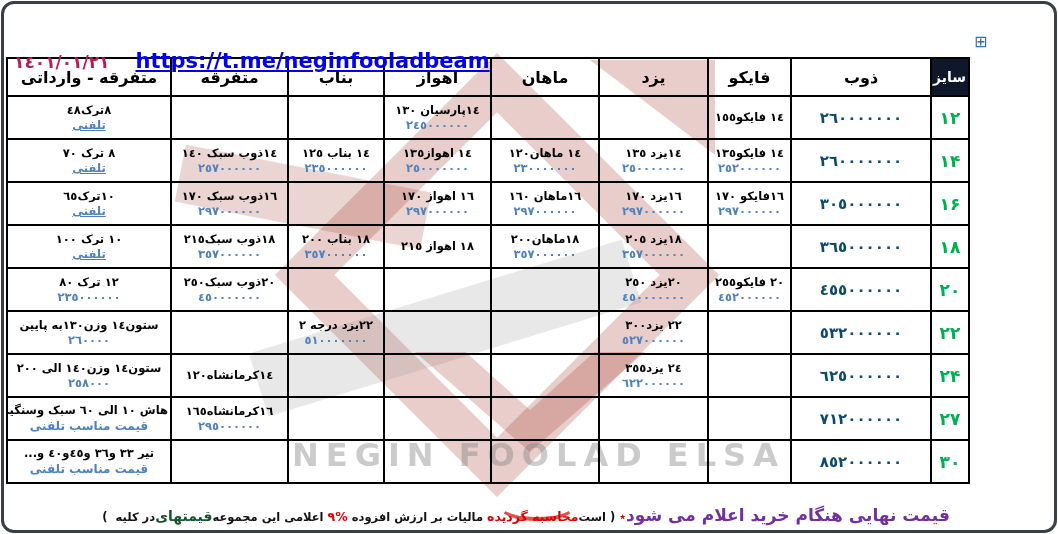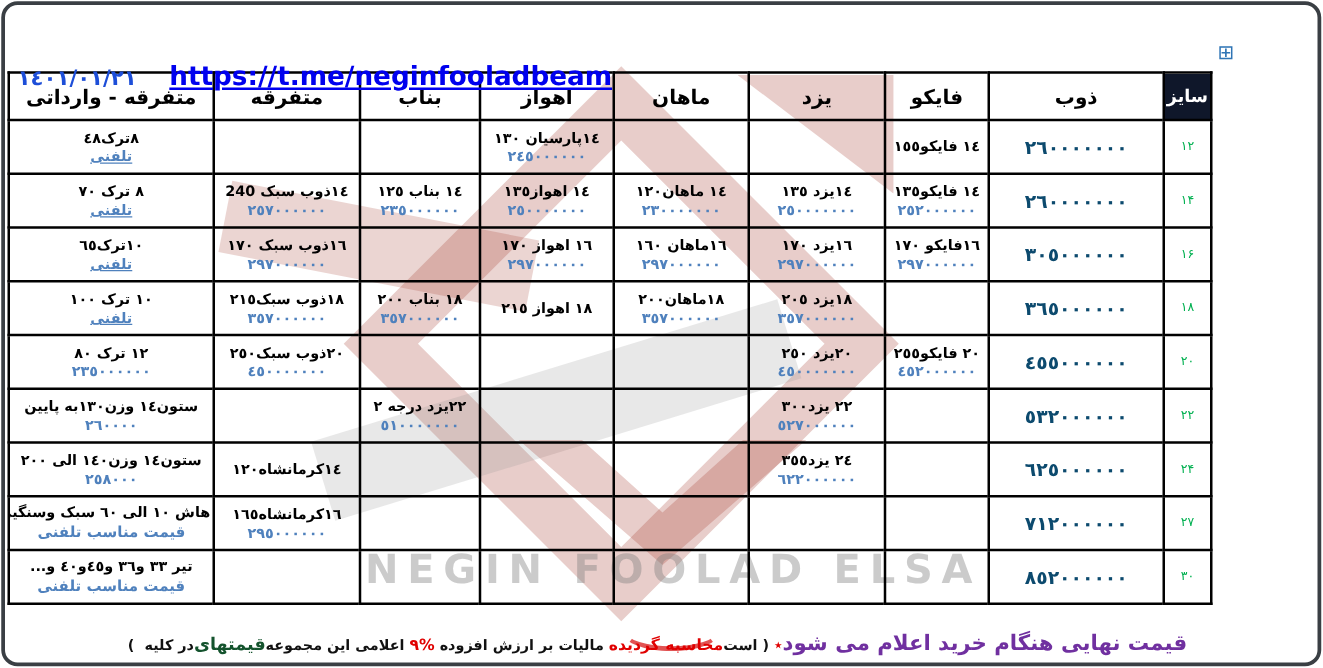--- a/index.html
+++ b/index.html
@@ -3,21 +3,21 @@
 <meta charset="utf-8">
 <style>
   html,body{margin:0;padding:0;background:#fff;}
   .page{position:relative;width:1058px;height:534px;background:#fff;overflow:hidden;
         font-family:"DejaVu Sans",sans-serif;}
   .frame{position:absolute;inset:1px;border:3px solid #3a3f44;border-radius:13px;
          pointer-events:none;z-index:5;}
   
   .topbar{position:absolute;top:9px;left:14px;z-index:3;display:flex;align-items:baseline;
           gap:26px;direction:ltr;}
-  .date{color:#1d4ed8;font-weight:bold;font-size:17px;letter-spacing:2px;}
+  .date{color:#be185d;font-weight:bold;font-size:17px;letter-spacing:2px;}
   .url{color:#0000ee;font-weight:bold;font-size:21px;text-decoration:underline;cursor:pointer;margin-top:40px;}
   .phone{color:#f00000;font-weight:bold;font-size:16px;letter-spacing:1px;}
   .handle-icon{position:absolute;left:974px;top:34px;z-index:3;color:#2e74b5;font-size:16px;
                line-height:16px;cursor:move;}
   
   .wm{position:absolute;z-index:0;}
   .wm-text{left:292px;top:436px;font-size:32px;font-weight:bold;letter-spacing:7px;
            color:rgba(125,125,125,.40);white-space:nowrap;}
   .wm-d1{left:340px;top:118px;width:230px;height:230px;border:42px solid rgba(165,62,50,.26);
          transform:rotate(45deg);}
@@ -37,21 +37,21 @@
   th,td{border:2px solid #000;text-align:center;vertical-align:middle;padding:0 2px;
         overflow:hidden;background:transparent;}
   th{height:36px;font-size:16px;font-weight:bold;color:#000;}
   th.size-h{background:#0f172a;color:#fff;font-size:14px;}
   tr.data-row{height:43px;}
   .lbl{font-size:11.5px;font-weight:bold;color:#000;line-height:1.4;white-space:nowrap;}
   .price{font-size:11.5px;font-weight:bold;color:#4f81bd;letter-spacing:1px;line-height:1.35;}
   .price.link{text-decoration:underline;letter-spacing:0;cursor:pointer;}
   .price.note{letter-spacing:0;font-size:12px;}
   .zob-price{color:#0c4a6e;font-size:15px;font-weight:bold;letter-spacing:2px;}
-  .size-val{color:#00b050;font-size:10px;font-weight:normal;}
+  .size-val{color:#00b050;font-size:17px;font-weight:bold;}
   
   .footer{position:absolute;left:0;right:0;bottom:9px;z-index:2;display:flex;direction:ltr;
           justify-content:center;align-items:baseline;white-space:pre;}
   .f-black{font-size:11.5px;color:#111;font-weight:bold;}
   .f-red{font-size:12.5px;color:#e00000;font-weight:bold;}
   .f-red-big{font-size:14px;color:#14532d;font-weight:bold;}
   .f-purple{font-size:17px;color:#7030a0;font-weight:bold;}
 </style>
 </head>
 <body>
@@ -141,21 +141,21 @@
           </td>
           <td>
             <div class="lbl">١٤ اهواز١٣٥</div>
             <div class="price">٢٥٠٠٠٠٠٠٠</div>
           </td>
           <td>
             <div class="lbl">١٤ بناب ١٢٥</div>
             <div class="price">٢٣٥٠٠٠٠٠٠</div>
           </td>
           <td>
-            <div class="lbl">١٤ذوب سبک 240</div>
+            <div class="lbl">١٤ذوب سبک ١٤٠</div>
             <div class="price">٢٥٧٠٠٠٠٠٠</div>
           </td>
           <td>
             <div class="lbl">٨ ترک ٧٠</div>
             <div class="price link">تلفنی</div>
           </td>
         </tr>
         <tr class="data-row">
           <td>
             <div class="size-val">۱۶</div>

